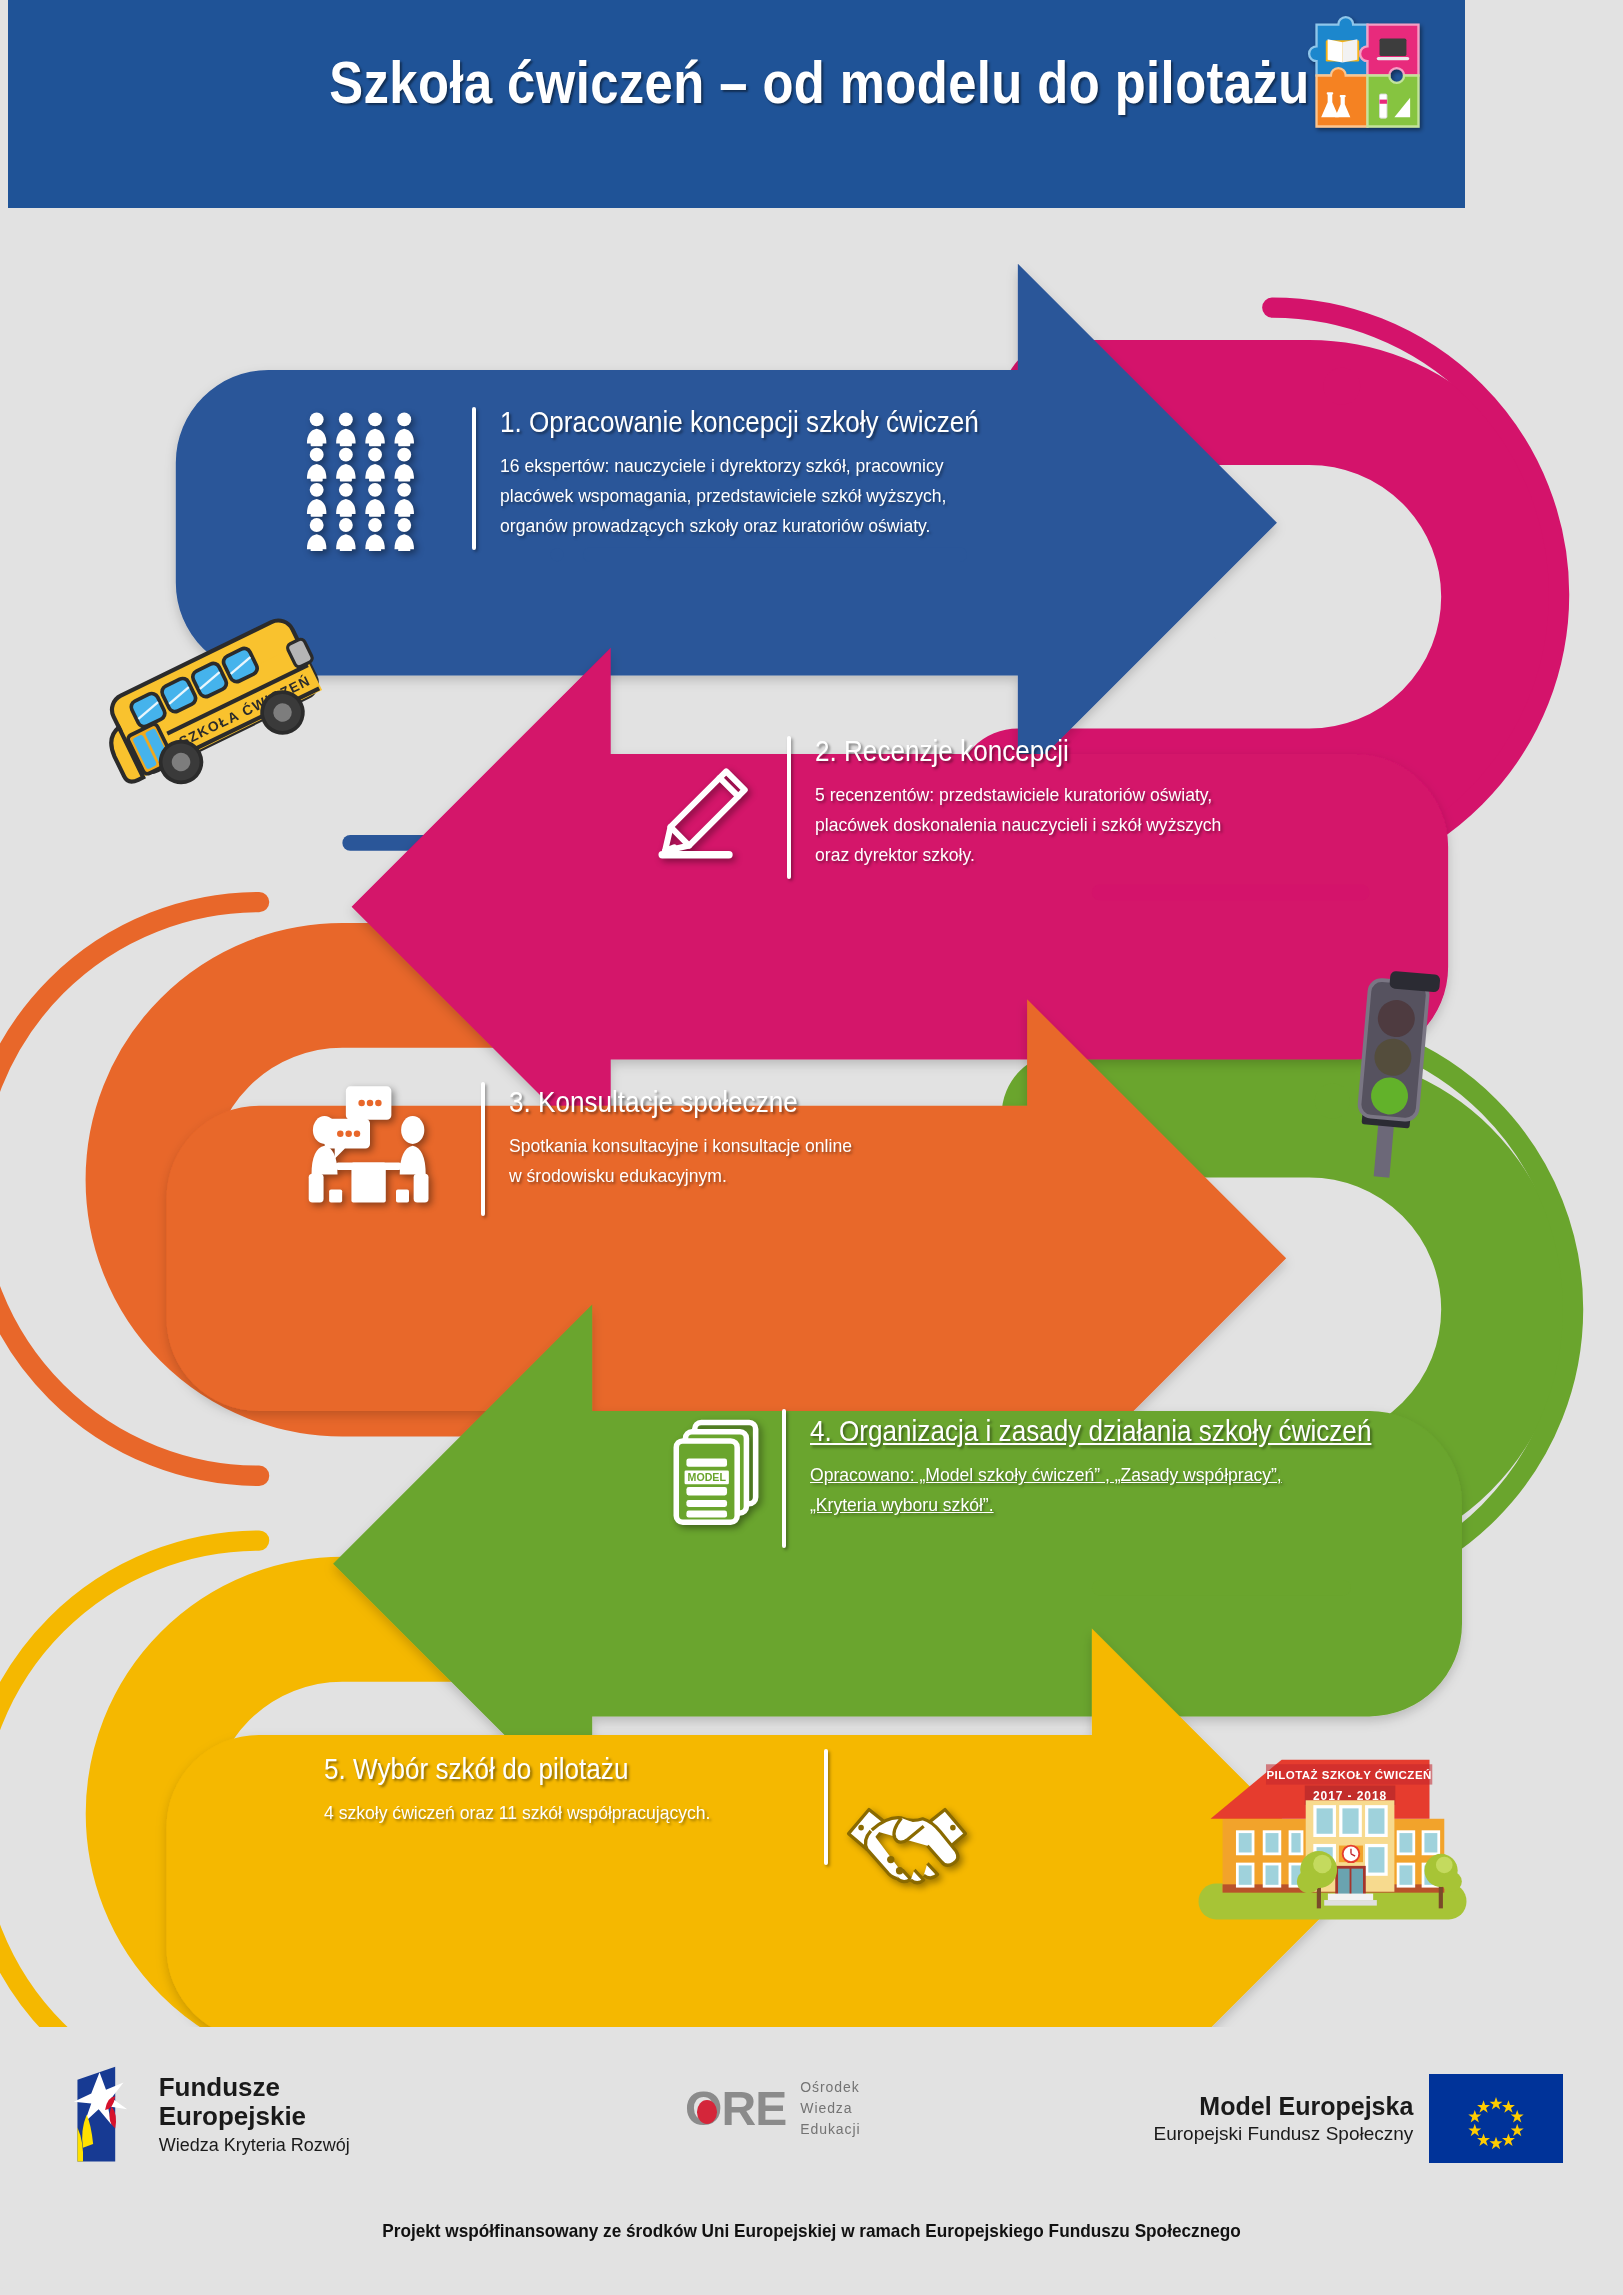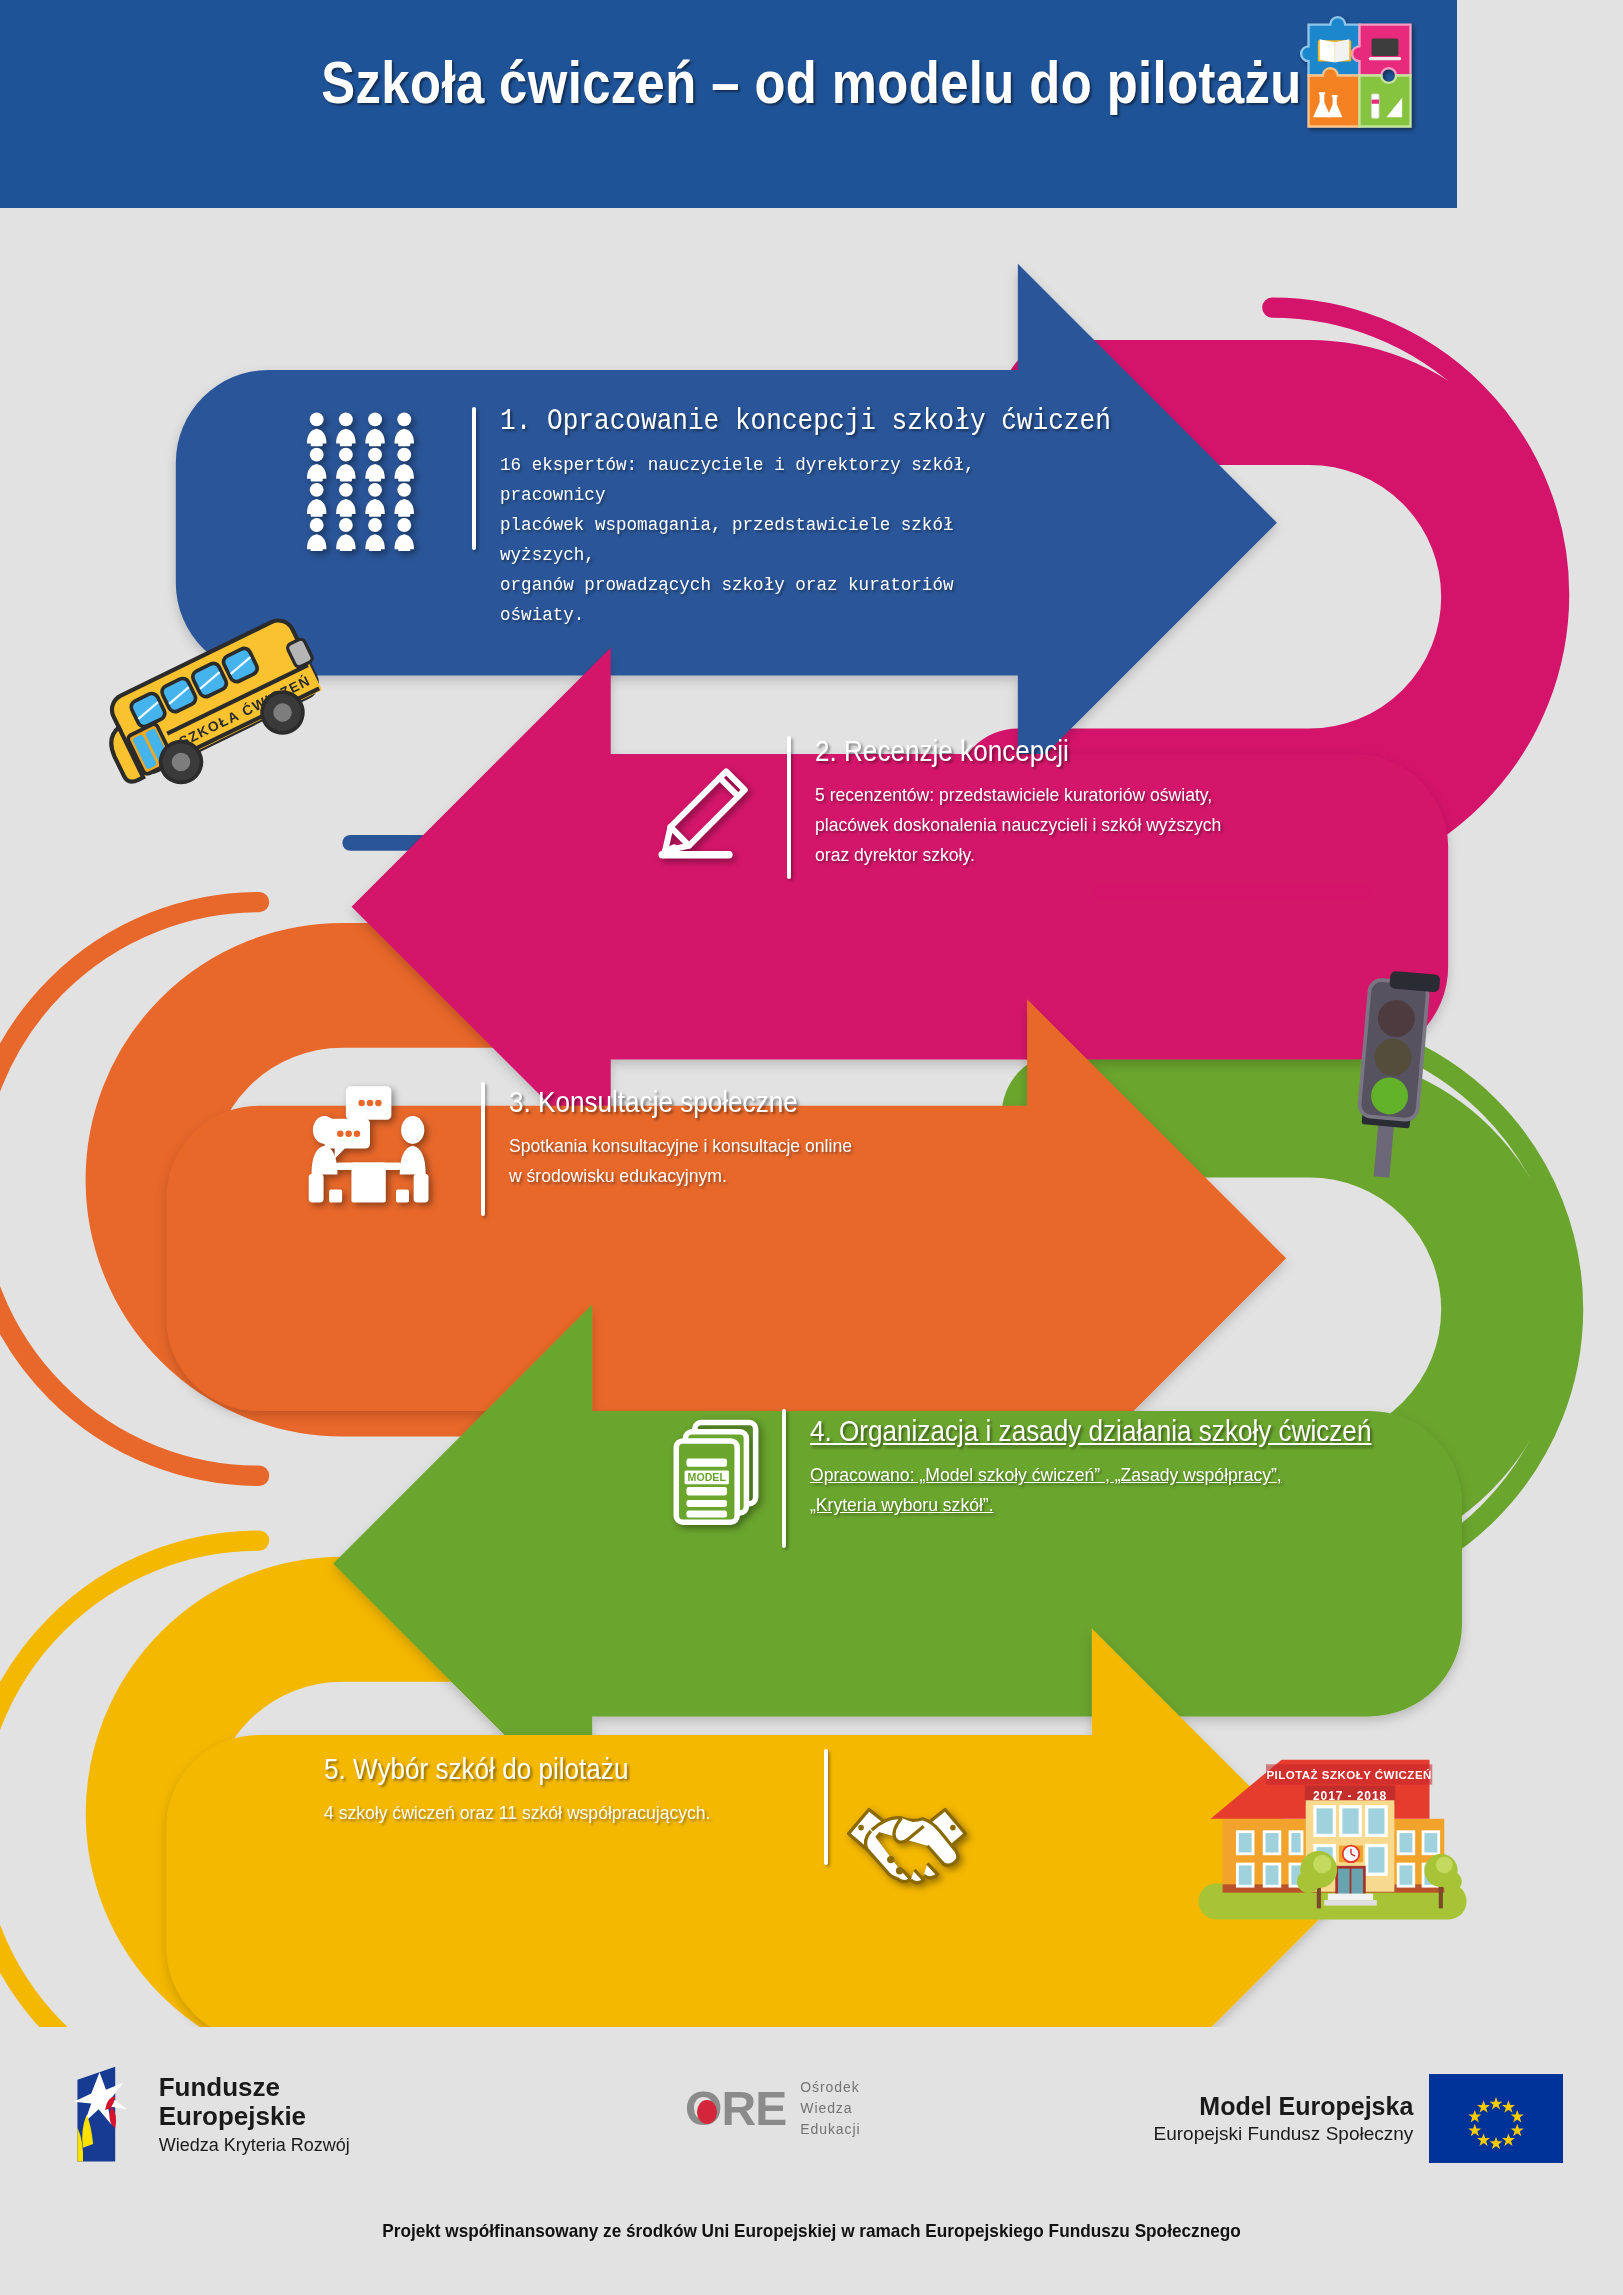--- a/index.html
+++ b/index.html
@@ -8,21 +8,21 @@
     width:1623px;height:2295px;
     background:#e2e2e2;
     font-family:"Liberation Sans", sans-serif;
     overflow:hidden;
     position:relative;
   }
   .page{position:absolute;inset:0;}
 
   
   .header{
-    position:absolute;left:0;top:0;width:1457px;height:208px;
+    position:absolute;left:8px;top:0;width:1457px;height:208px;
     background:#1f5397;
   }
   .header-title{
     position:absolute;left:0;top:49px;width:1623px;
     text-align:center;
     color:#ffffff;
     font-size:59px;
     font-weight:bold;
     letter-spacing:0.5px;
     text-shadow:2.3px 2.3px 2.3px rgba(0,0,0,.45);
@@ -222,21 +222,21 @@
         <path d="M560 3300 h1800 l0 -230 l560 560 l-560 560 l0 -230 h-1800 a200 200 0 0 1 -200 -200 v-260 a200 200 0 0 1 200 -200 z" fill="#f5b800"></path>
       </g>
       <g>
         <rect x="1010" y="4125" width="330" height="36" rx="18" fill="#f5b800"></rect>
       </g>
     </svg>
   </div>
 
   <div class="block" style="left:472px;top:407px;width:602px;">
     <div class="bar" style="height:143px;"></div>
-    <div style="margin-left:28px;font-family:Liberation Mono, monospace;">
+    <div style="margin-left:28px;">
       <div class="title">1. Opracowanie koncepcji szkoły ćwiczeń</div>
       <div class="desc">
         <div>16 ekspertów: nauczyciele i dyrektorzy szkół, pracownicy</div>
         <div>placówek wspomagania, przedstawiciele szkół wyższych,</div>
         <div>organów prowadzących szkoły oraz kuratoriów oświaty.</div>
       </div>
     </div>
   </div>
   <div class="icon-holder" style="left:305px;top:412px;">
     <svg width="116" height="139" viewBox="0 0 250 300">

